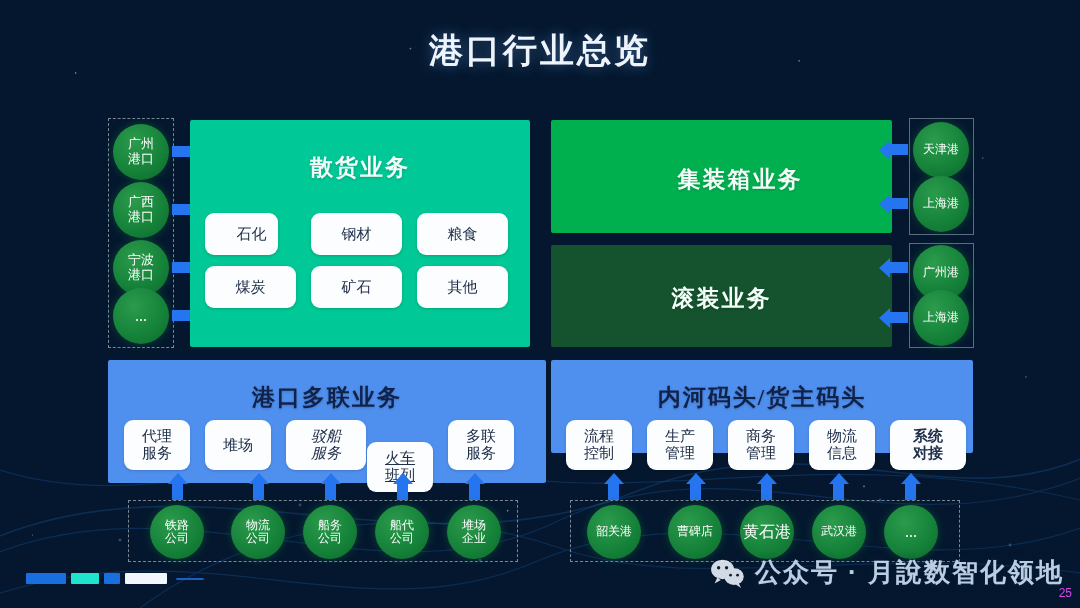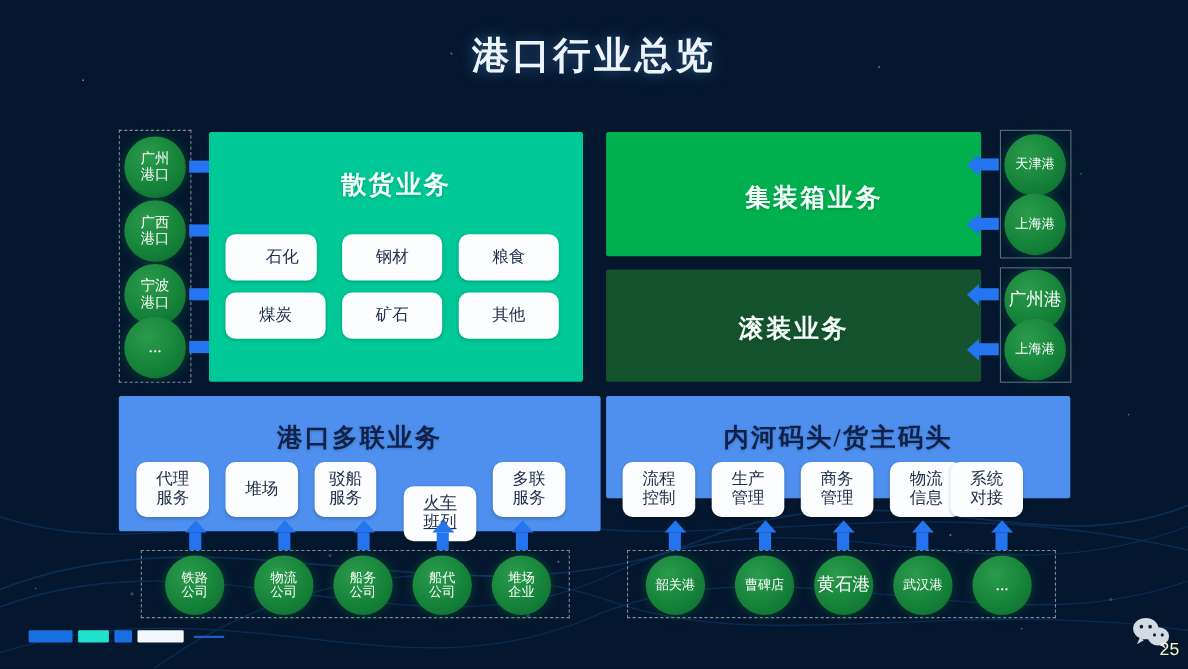--- a/index.html
+++ b/index.html
@@ -151,21 +151,21 @@
     position: absolute; right: 16px; bottom: 18px;
     display: flex; align-items: center; gap: 10px;
     color: #cfe1f5; opacity: .9;
     font-size: 26px; font-weight: 700; letter-spacing: 2px;
     font-family: "Liberation Sans", sans-serif;
     text-shadow: 0 0 8px rgba(10,30,60,.9);
   }
   .wechat-icon { width: 36px; height: 30px; position: relative; flex: 0 0 auto; }
   .page-num {
     position: absolute; right: 8px; bottom: 8px;
-    color: #fef9c3; font-size: 16px;
+    color: #d946ef; font-size: 12px;
     font-family: "Liberation Sans", sans-serif;
   }
 </style>
 </head>
 <body>
 
 <div class="bg-layer bg-grad"></div>
 <div class="bg-layer bg-stars"></div>
 <svg class="bg-layer bg-curves" viewBox="0 0 1080 608" preserveAspectRatio="none">
   <g fill="none" stroke="#1d5fae" stroke-width="1.2" opacity="0.55">
@@ -208,21 +208,21 @@
 </div>
 
 <div class="arrow-r" style="left:172px; top:146px;"></div>
 <div class="arrow-r" style="left:172px; top:204px;"></div>
 <div class="arrow-r" style="left:172px; top:262px;"></div>
 <div class="arrow-r" style="left:172px; top:310px;"></div>
 
 <div class="panel teal" style="left:190px; top:120px; width:340px; height:227px;">
   <div class="panel-title" style="top:32px;">散货业务</div>
 </div>
-<div class="chip" style="left:205px; top:213px; width:83px; height:42px;padding-left:20px;">
+<div class="chip" style="left:205px; top:213px; width:73px; height:42px;padding-left:20px;">
   <span>石化</span>
 </div>
 <div class="chip" style="left:311px; top:213px; width:91px; height:42px;">
   <span>钢材</span>
 </div>
 <div class="chip" style="left:417px; top:213px; width:91px; height:42px;">
   <span>粮食</span>
 </div>
 <div class="chip" style="left:205px; top:266px; width:91px; height:42px;">
   <span>煤炭</span>
@@ -244,40 +244,40 @@
 <div class="circle" style="left:913px; top:176px; width:56px; height:56px; font-size:12px;">
   <span>上海港</span>
 </div>
 <div class="arrow-l" style="left:890px; top:144px;"></div>
 <div class="arrow-l" style="left:890px; top:198px;"></div>
 
 <div class="panel lime" style="left:551px; top:245px; width:341px; height:102px;">
   <div class="panel-title" style="top:38px;">滚装业务</div>
 </div>
 <div class="solid-box" style="left:909px; top:243px; width:65px; height:105px;"></div>
-<div class="circle" style="left:913px; top:245px; width:56px; height:56px; font-size:16px;">
+<div class="circle" style="left:913px; top:245px; width:56px; height:56px; font-size:12px;">
   <span>广州港</span>
 </div>
 <div class="circle" style="left:913px; top:290px; width:56px; height:56px; font-size:12px;">
   <span>上海港</span>
 </div>
 <div class="arrow-l" style="left:890px; top:262px;"></div>
 <div class="arrow-l" style="left:890px; top:312px;"></div>
 
 <div class="panel blue" style="left:108px; top:360px; width:438px; height:123px;">
   <div class="panel-title" style="top:22px;">港口多联业务</div>
 </div>
 <div class="chip" style="left:124px; top:420px; width:66px; height:50px;">
   <span>代理</span>
   <span>服务</span>
 </div>
 <div class="chip" style="left:205px; top:420px; width:66px; height:50px;">
   <span>堆场</span>
 </div>
-<div class="chip" style="left:286px; top:420px; width:56px; height:50px;">
+<div class="chip" style="left:286px; top:420px; width:80px; height:50px;font-style:italic;">
   <span>驳船</span>
   <span>服务</span>
 </div>
 <div class="chip" style="left:367px; top:442px; width:66px; height:50px;text-decoration:underline;">
   <span>火车</span>
   <span>班列</span>
 </div>
 <div class="chip" style="left:448px; top:420px; width:66px; height:50px;">
   <span>多联</span>
   <span>服务</span>
@@ -322,21 +322,21 @@
   <span>管理</span>
 </div>
 <div class="chip" style="left:728px; top:420px; width:66px; height:50px;">
   <span>商务</span>
   <span>管理</span>
 </div>
 <div class="chip" style="left:809px; top:420px; width:66px; height:50px;">
   <span>物流</span>
   <span>信息</span>
 </div>
-<div class="chip" style="left:864px; top:420px; width:66px; height:50px;">
+<div class="chip" style="left:890px; top:420px; width:76px; height:50px;font-weight:bold;">
   <span>系统</span>
   <span>对接</span>
 </div>
 
 <div class="dashed-box" style="left:570px; top:500px; width:390px; height:62px;"></div>
 <div class="arrow-u" style="left:608px; top:484px;"></div>
 <div class="arrow-u" style="left:690px; top:484px;"></div>
 <div class="arrow-u" style="left:761px; top:484px;"></div>
 <div class="arrow-u" style="left:833px; top:484px;"></div>
 <div class="arrow-u" style="left:905px; top:484px;"></div>
@@ -370,15 +370,16 @@
       <ellipse cx="15" cy="13" rx="13" ry="11" fill="#e9f1f9"></ellipse>
       <path d="M9 22 L6 29 L13 25 Z" fill="#e9f1f9"></path>
       <circle cx="10.5" cy="11" r="1.9" fill="#123"></circle>
       <circle cx="19.5" cy="11" r="1.9" fill="#123"></circle>
       <ellipse cx="28" cy="21" rx="11" ry="9.5" fill="#e9f1f9"></ellipse>
       <path d="M33 28 L36 34 L30 30 Z" fill="#e9f1f9"></path>
       <circle cx="24" cy="19.5" r="1.6" fill="#123"></circle>
       <circle cx="32" cy="19.5" r="1.6" fill="#123"></circle>
     </svg>
   </span>
+  <span>公众号 · 月說数智化领地</span>
 </div>
 
 <div class="page-num">25</div>
 
 </body></html>

